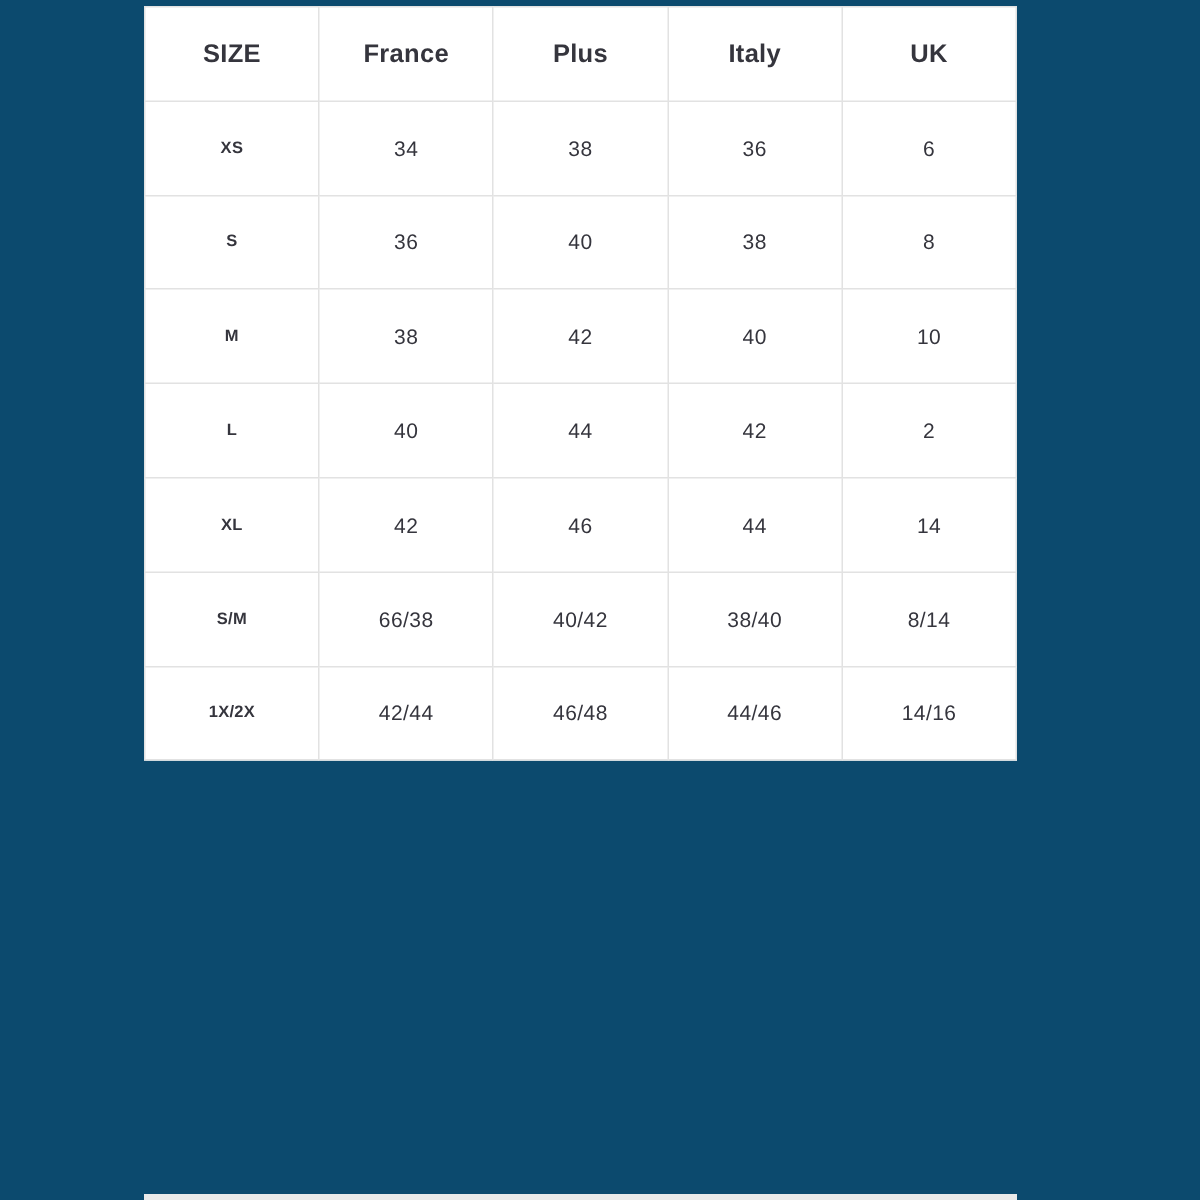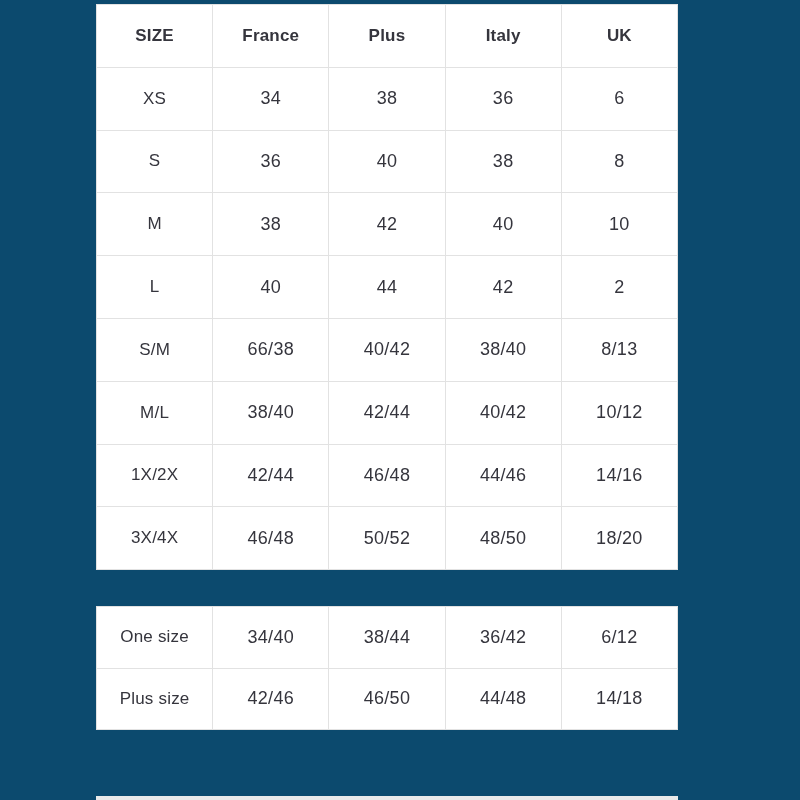--- a/index.html
+++ b/index.html
@@ -43,26 +43,26 @@
   }
   table.size-table.second tr {
     height: 61.5px;
   }
   th.col-header {
     font-size: 17px;
     font-weight: bold;
     letter-spacing: 0.2px;
   }
   th.row-header {
-    font-size: 17px;
-    font-weight: normal;
+    font-size: 11px;
+    font-weight: bold;
     letter-spacing: 0.2px;
   }
   td.value-cell {
-    font-size: 18px;
+    font-size: 14px;
     font-weight: normal;
     letter-spacing: 0.3px;
   }
   .cutoff-strip {
     position: absolute;
     left: 96px;
     top: 796px;
     width: 582px;
     height: 4px;
     background: #eaeaea;
@@ -108,66 +108,41 @@
             <td class="value-cell">10</td>
           </tr>
           <tr>
             <th class="row-header" scope="row">L</th>
             <td class="value-cell">40</td>
             <td class="value-cell">44</td>
             <td class="value-cell">42</td>
             <td class="value-cell">2</td>
           </tr>
           <tr>
+            <th class="row-header" scope="row">XL</th>
+            <td class="value-cell">42</td>
+            <td class="value-cell">46</td>
+            <td class="value-cell">44</td>
+            <td class="value-cell">14</td>
+          </tr>
+          <tr>
             <th class="row-header" scope="row">S/M</th>
             <td class="value-cell">66/38</td>
             <td class="value-cell">40/42</td>
             <td class="value-cell">38/40</td>
-            <td class="value-cell">8/13</td>
-          </tr>
-          <tr>
-            <th class="row-header" scope="row">M/L</th>
-            <td class="value-cell">38/40</td>
-            <td class="value-cell">42/44</td>
-            <td class="value-cell">40/42</td>
-            <td class="value-cell">10/12</td>
+            <td class="value-cell">8/14</td>
           </tr>
           <tr>
             <th class="row-header" scope="row">1X/2X</th>
             <td class="value-cell">42/44</td>
             <td class="value-cell">46/48</td>
             <td class="value-cell">44/46</td>
             <td class="value-cell">14/16</td>
           </tr>
-          <tr>
-            <th class="row-header" scope="row">3X/4X</th>
-            <td class="value-cell">46/48</td>
-            <td class="value-cell">50/52</td>
-            <td class="value-cell">48/50</td>
-            <td class="value-cell">18/20</td>
-          </tr>
         </tbody>
     </table>
 
-    <table class="size-table second">
-      <tbody id="secondary-body">
-          <tr>
-            <th class="row-header" scope="row">One size</th>
-            <td class="value-cell">34/40</td>
-            <td class="value-cell">38/44</td>
-            <td class="value-cell">36/42</td>
-            <td class="value-cell">6/12</td>
-          </tr>
-          <tr>
-            <th class="row-header" scope="row">Plus size</th>
-            <td class="value-cell">42/46</td>
-            <td class="value-cell">46/50</td>
-            <td class="value-cell">44/48</td>
-            <td class="value-cell">14/18</td>
-          </tr>
-        </tbody>
-    </table>
 
   </div>
 
   <div class="cutoff-strip"></div>
 
 </div>
 
 </body></html>

